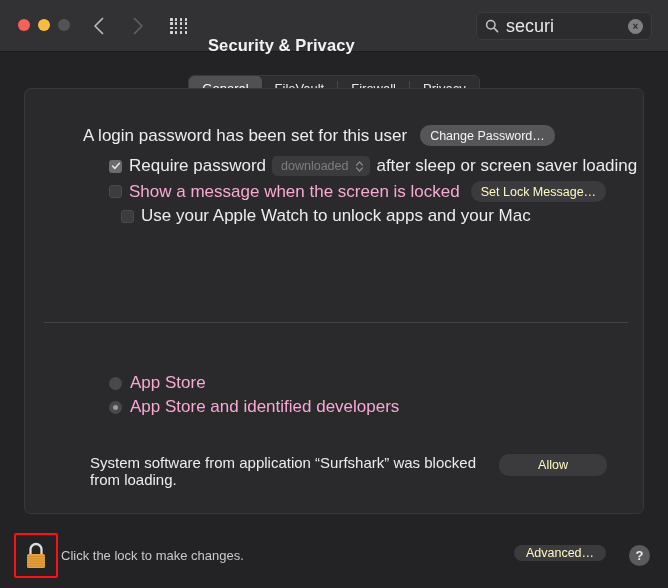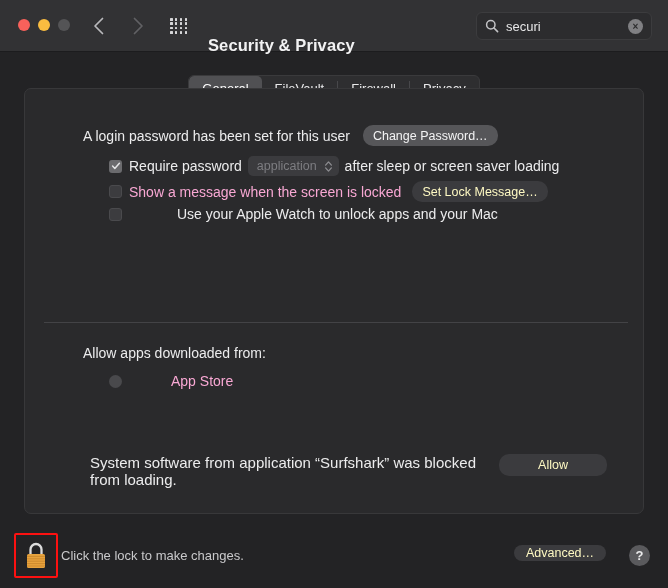--- a/index.html
+++ b/index.html
@@ -108,21 +108,21 @@
     flex: none;
     display: block;
   }
   .search-input {
     flex: 1;
     background: transparent;
     border: none;
     outline: none;
     color: #e6e6e7;
     font-family: "Liberation Sans", sans-serif;
-    font-size: 13px;
+    font-size: 18px;
     margin-left: 7px;
     padding: 0;
     min-width: 0;
   }
   .search-input::placeholder { color: #828286; }
   .search-clear {
     flex: none;
     width: 15px; height: 15px;
     margin-right: 8px;
     border-radius: 50%;
@@ -185,21 +185,21 @@
     box-sizing: border-box;
   }
 
   .row {
     position: absolute;
     display: flex;
     align-items: center;
   }
 
   .lbl {
-    font-size: 14px;
+    font-size: 17px;
     color: #ececed;
     white-space: nowrap;
   }
   .lbl.dim { color: #f9a8d4; }
   .lbl.head { color: #ececed; }
 
   
   .btn {
     display: inline-flex;
     align-items: center;
@@ -411,51 +411,52 @@
     </div>
 
     <div class="row" style="left:84px; top:67px;">
       <span class="cbx on">
         <svg width="10" height="10" viewBox="0 0 10 10">
             <path d="M1.6 5.1 L3.8 7.4 L8.4 2.2" fill="none" stroke="#e4e4e6" stroke-width="1.5" stroke-linecap="round" stroke-linejoin="round"></path>
           </svg>
       </span>
       <span class="lbl">Require password</span>
       <span class="popup">
-        <span>application</span>
+        <span>downloaded</span>
         <svg class="chev" width="9" height="13" viewBox="0 0 9 13">
           <path d="M1.6 5.1 L4.5 1.9 L7.4 5.1" fill="none" stroke="#8c8c90" stroke-width="1.3" stroke-linecap="round" stroke-linejoin="round"></path>
           <path d="M1.6 7.9 L4.5 11.1 L7.4 7.9" fill="none" stroke="#8c8c90" stroke-width="1.3" stroke-linecap="round" stroke-linejoin="round"></path>
         </svg>
       </span>
       <span class="lbl">after sleep or screen saver loading</span>
     </div>
 
     <div class="row" style="left:84px; top:92px;">
       <span class="cbx off"></span>
       <span class="lbl dim">Show a message when the screen is locked</span>
       <button class="btn disabled" style="margin-left:11px;">Set Lock Message…</button>
     </div>
 
-    <div class="row" style="left:84px; top:117px;gap:48px;">
+    <div class="row" style="left:96px; top:117px;">
       <span class="cbx off"></span>
       <span class="lbl">Use your Apple Watch to unlock apps and your Mac</span>
     </div>
 
     <div class="divider"></div>
 
-    <div class="row" style="left:58px; top:256px;">
-      <span class="lbl head">Allow apps downloaded from:</span>
-    </div>
-
-    <div class="row" style="left:84px; top:284px;gap:41px;">
+
+    <div class="row" style="left:84px; top:284px;">
       <span class="rad"></span>
       <span class="lbl dim">App Store</span>
     </div>
 
+    <div class="row" style="left:84px; top:308px;">
+      <span class="rad on"></span>
+      <span class="lbl dim">App Store and identified developers</span>
+    </div>
 
     <div class="blocked-text">System software from application “Surfshark” was blocked from loading.</div>
     <button class="btn disabled" style="position:absolute; right:36px; top:365px; width:108px; height:22px;">Allow</button>
   </div>
 
   <div class="lockwrap">
     <svg class="lock" width="26" height="31" viewBox="0 0 26 31">
       <path d="M7.5 14 L7.5 9.5 A5.5 5.5 0 0 1 18.5 9.5 L18.5 14" fill="none" stroke="#dcdcdc" stroke-width="2.3"></path>
       <rect x="4" y="14" width="18" height="14" rx="1.6" fill="#e8a33d"></rect>
       <g stroke="#c9872c" stroke-width="0.9">

